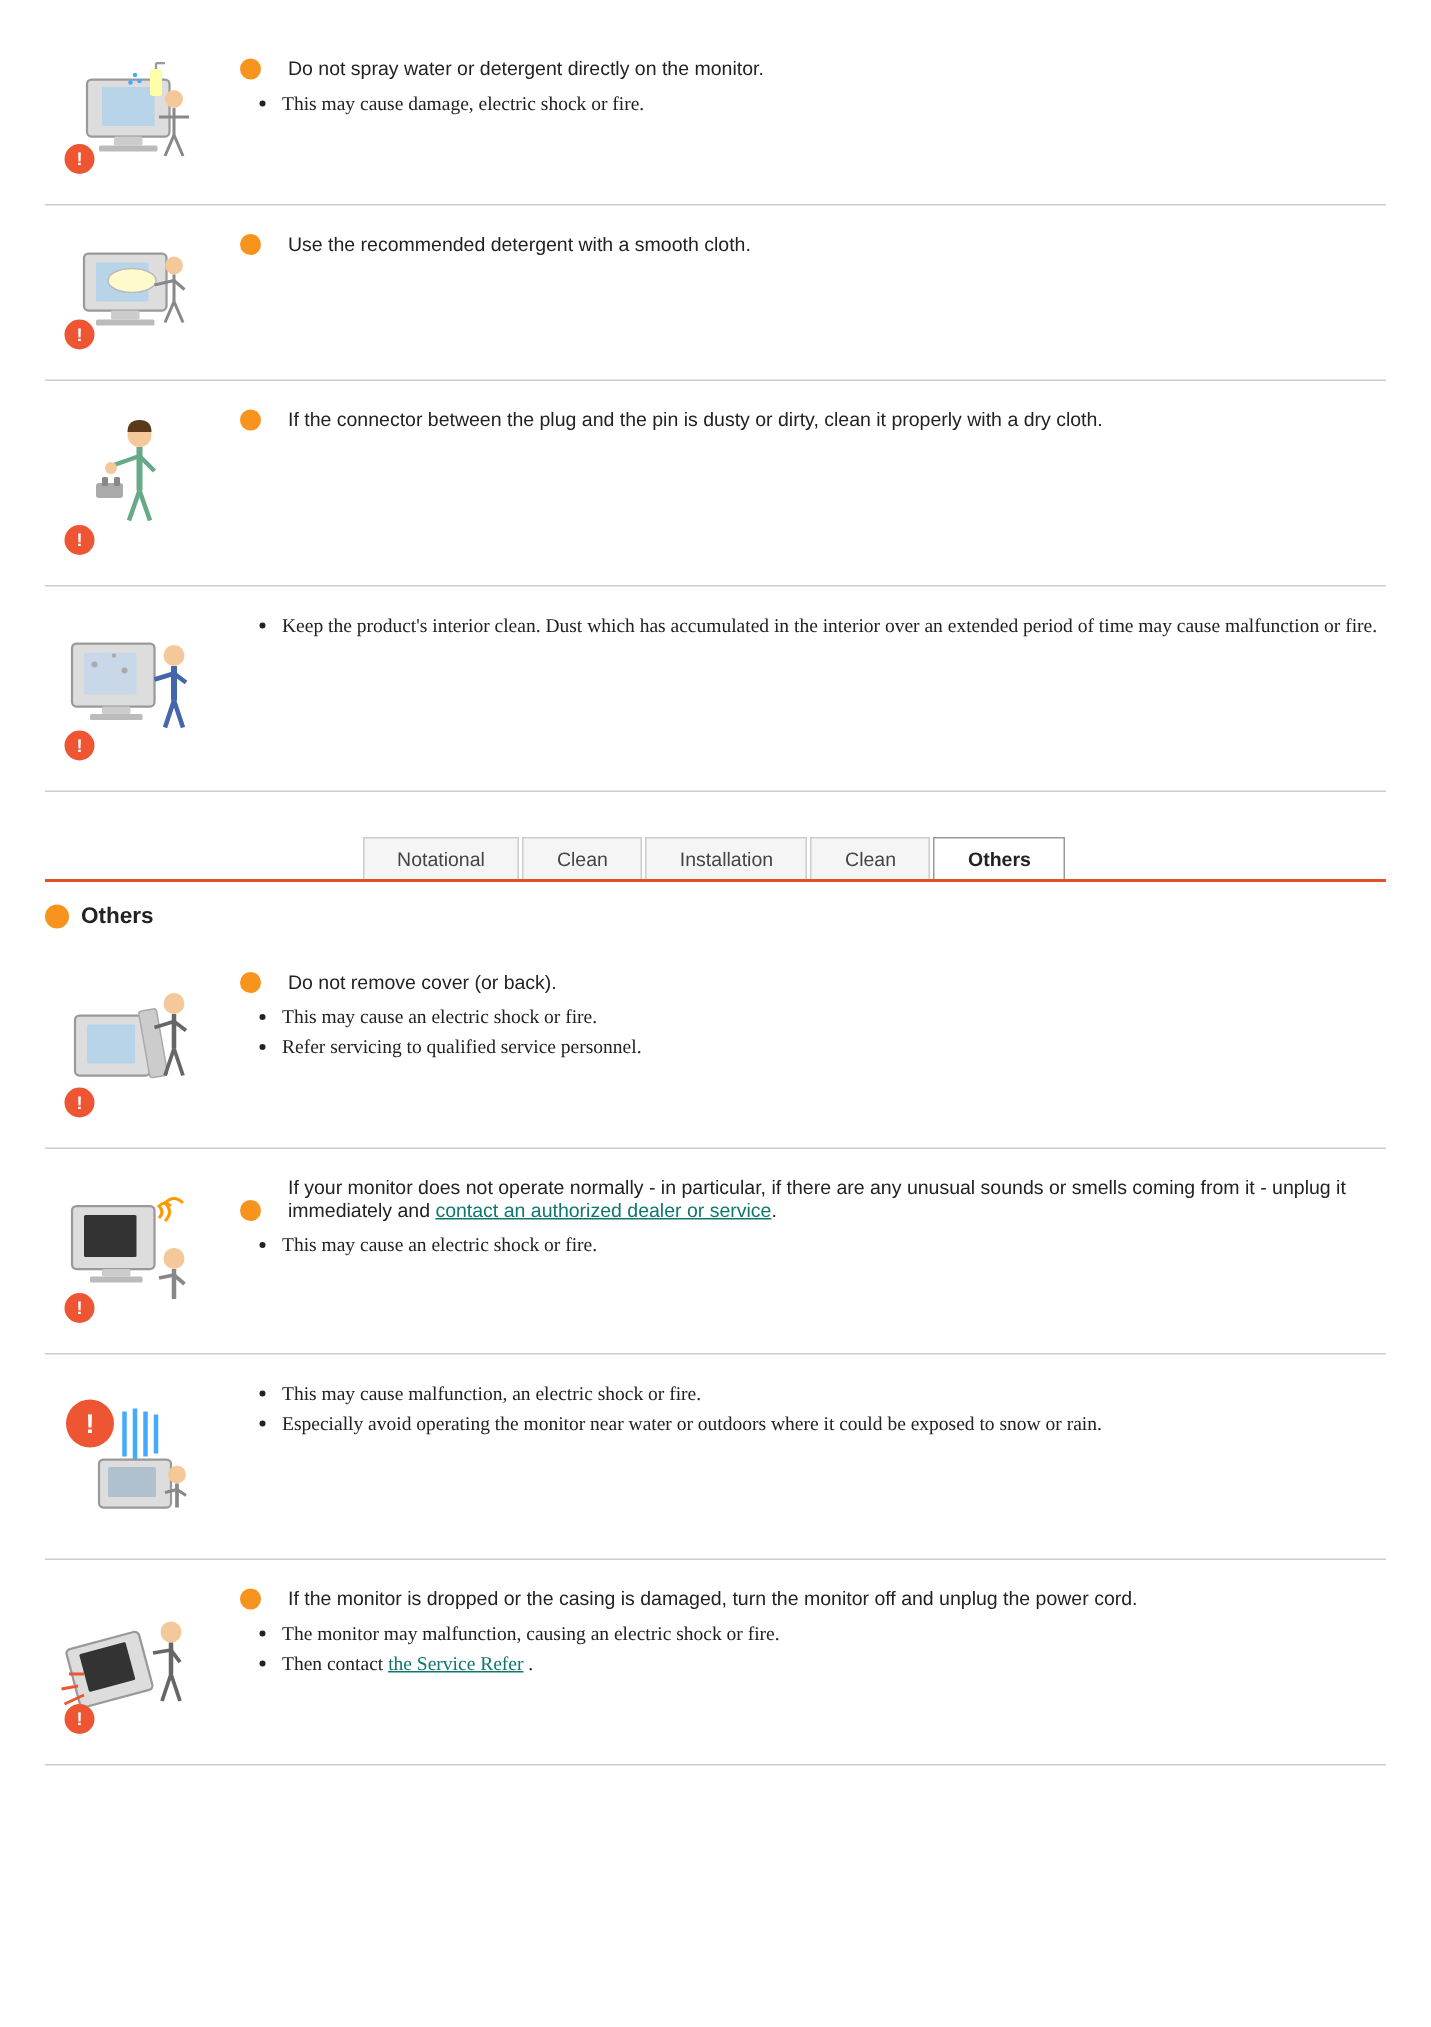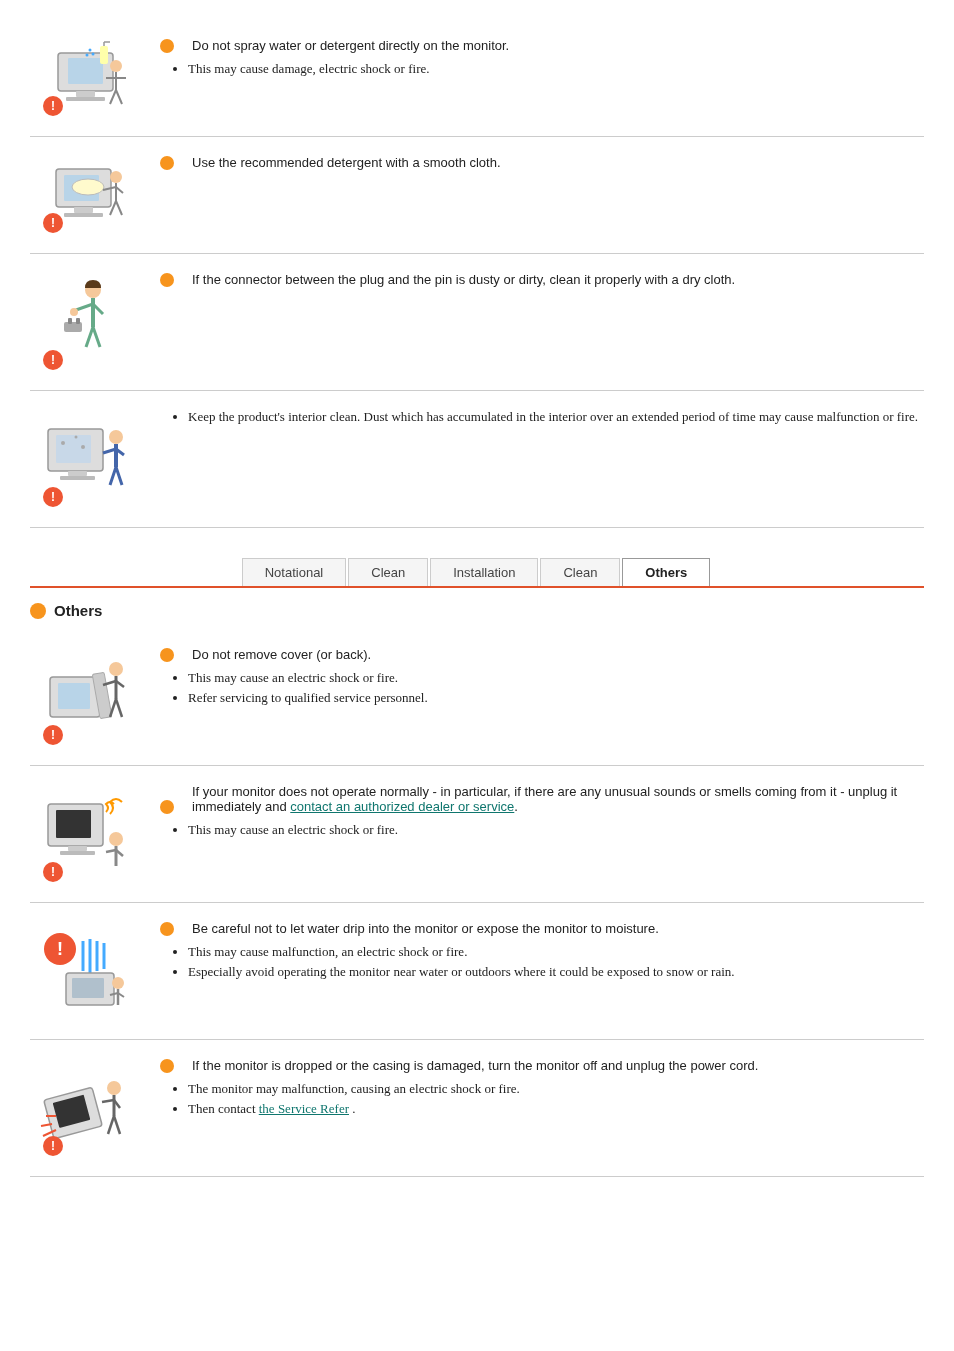--- a/index.html
+++ b/index.html
@@ -336,24 +336,20 @@
         <rect x="28" y="52" width="48" height="32" rx="3" fill="#ddd" stroke="#999" stroke-width="1.5"></rect>
         <rect x="34" y="57" width="32" height="20" rx="1" fill="#b0c0cc"></rect>
 
         <circle cx="80" cy="62" r="6" fill="#f5c89a"></circle>
         <line x1="80" y1="68" x2="80" y2="84" stroke="#888" stroke-width="2.5"></line>
         <line x1="72" y1="74" x2="80" y2="72" stroke="#888" stroke-width="2"></line>
         <line x1="80" y1="72" x2="86" y2="76" stroke="#888" stroke-width="2"></line>
       </svg>
     </div>
     <div class="section-content">
-      <div class="section-title">
-        <span class="orange-circle"></span>
-        <span>Be careful not to let water drip into the monitor or expose the monitor to moisture.</span>
-      </div>
       <ul class="bullet-list">
         <li>This may cause malfunction, an electric shock or fire.</li>
         <li>Especially avoid operating the monitor near water or outdoors where it could be exposed to snow or rain.</li>
       </ul>
     </div>
   </div>
 
   <div class="section">
     <div class="section-img">
       <svg class="illus-tall" viewBox="0 0 95 100" xmlns="http://www.w3.org/2000/svg">

